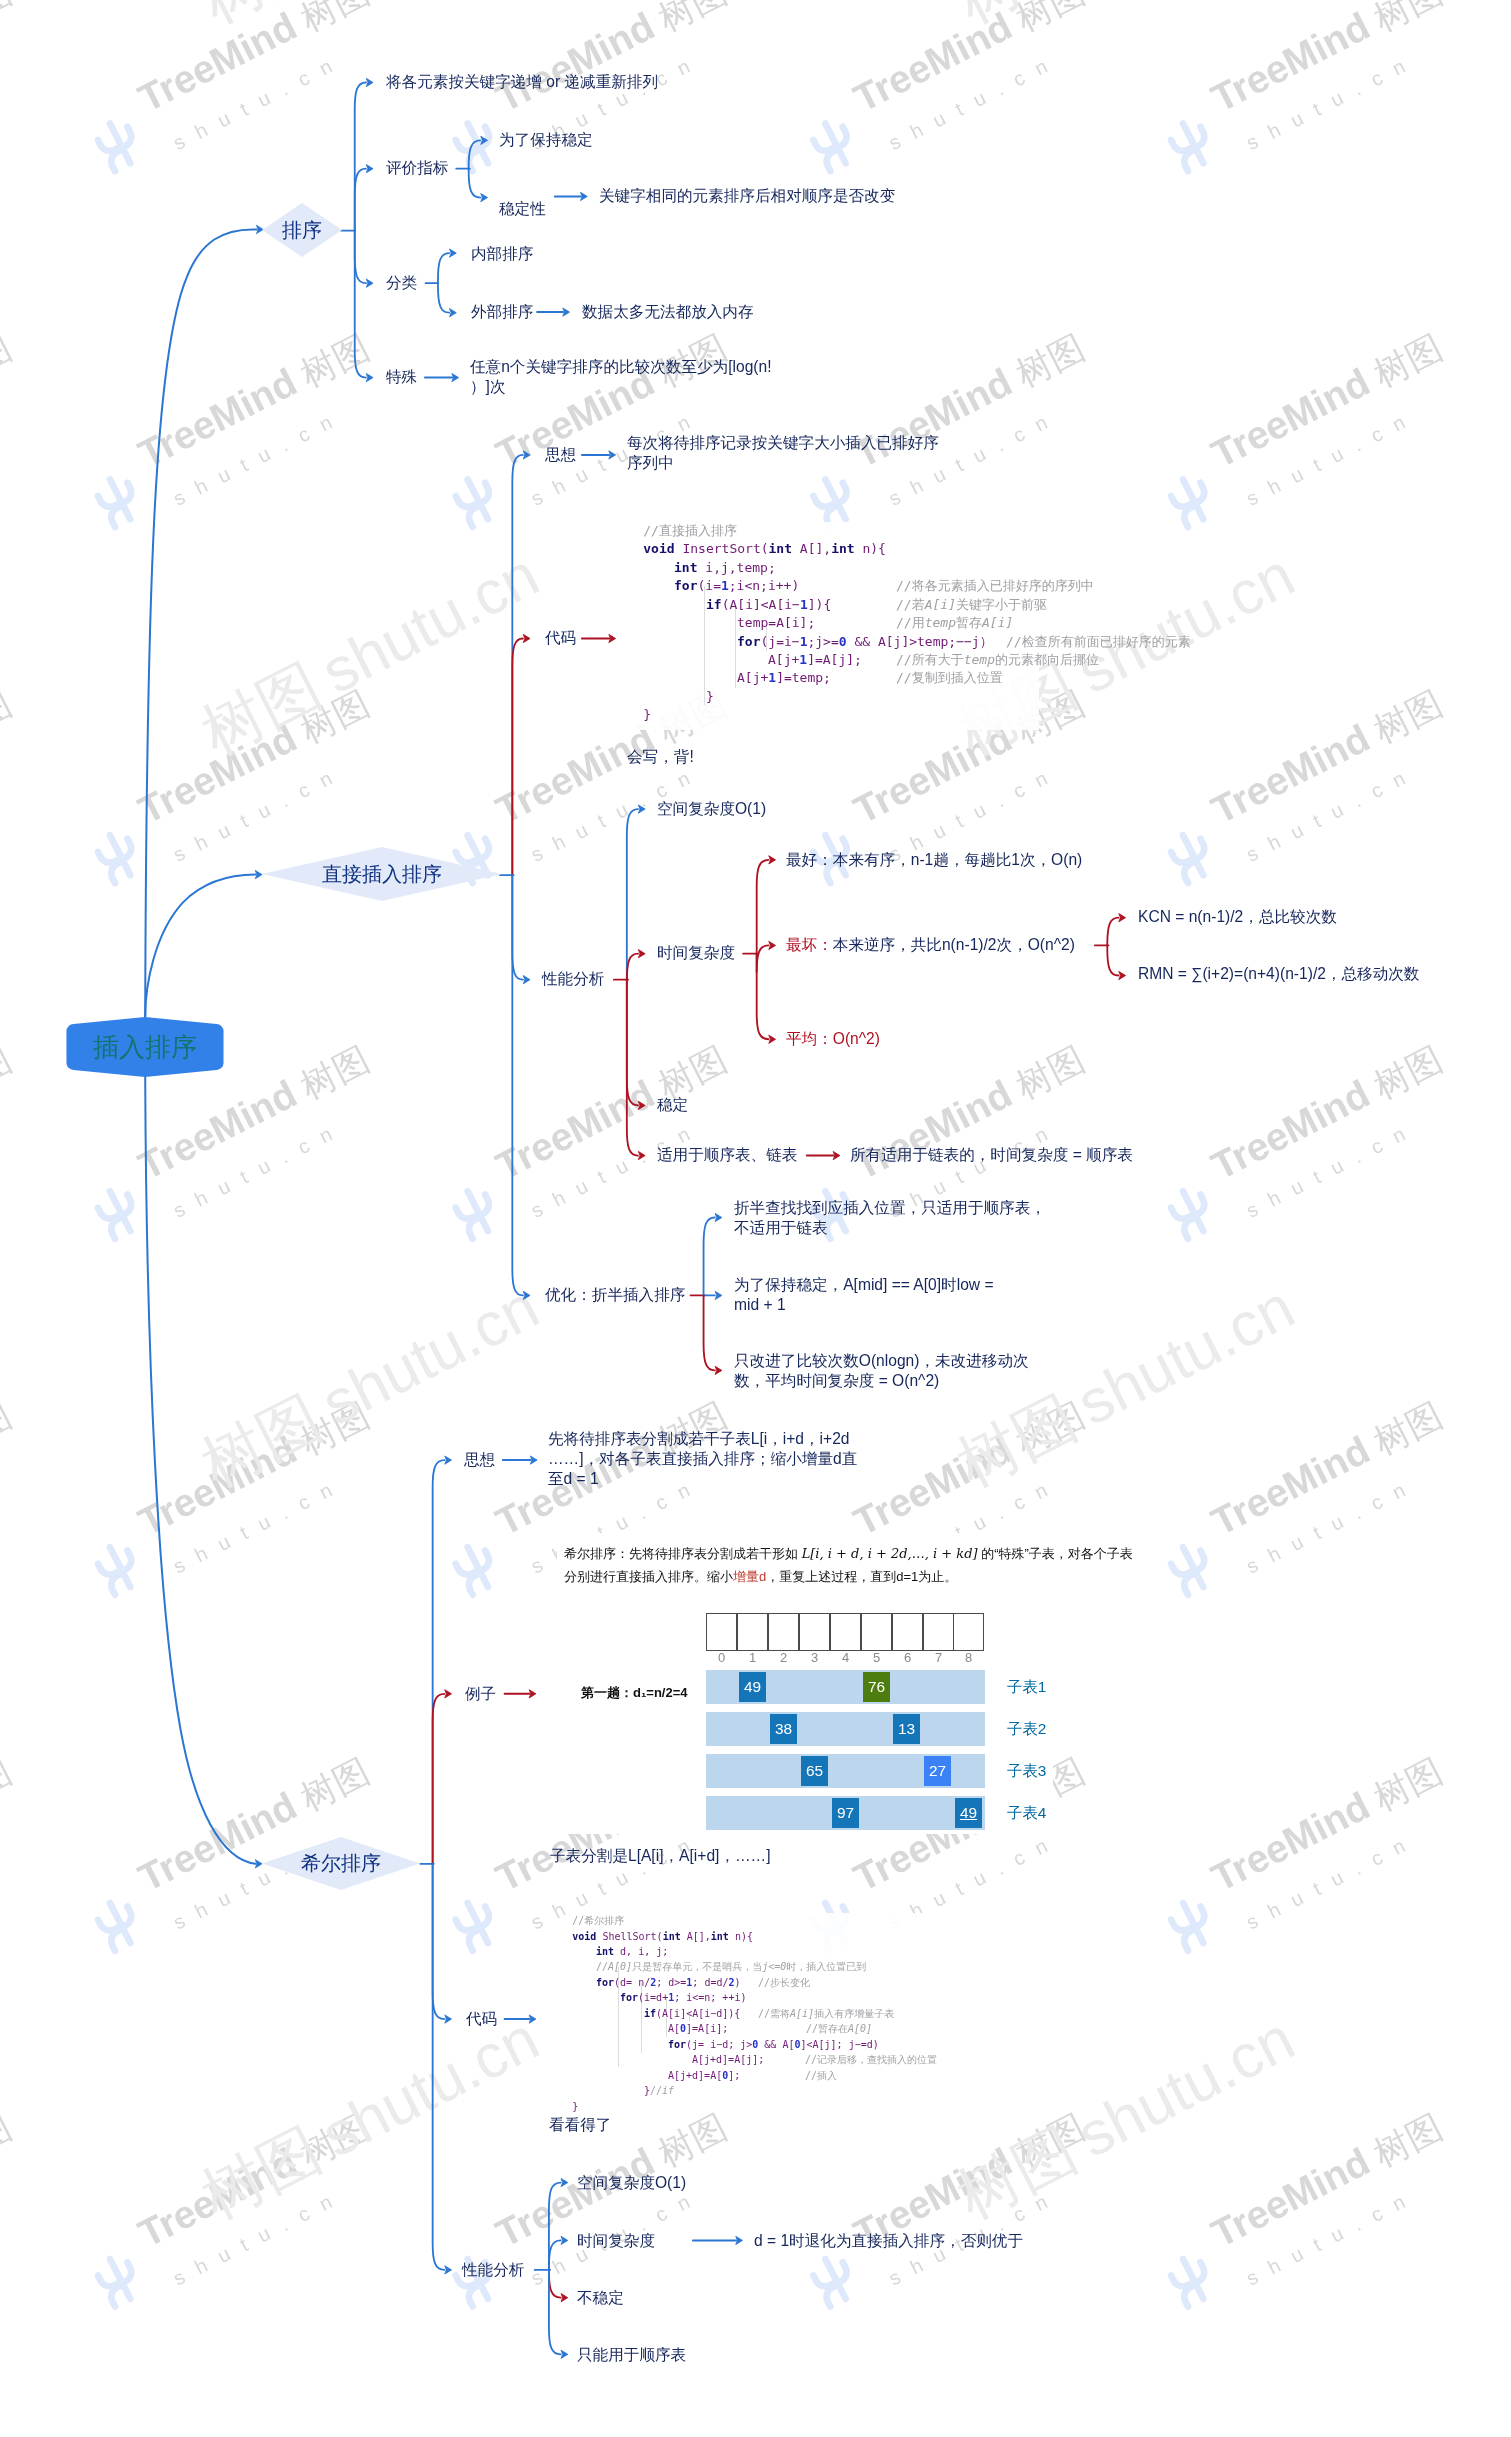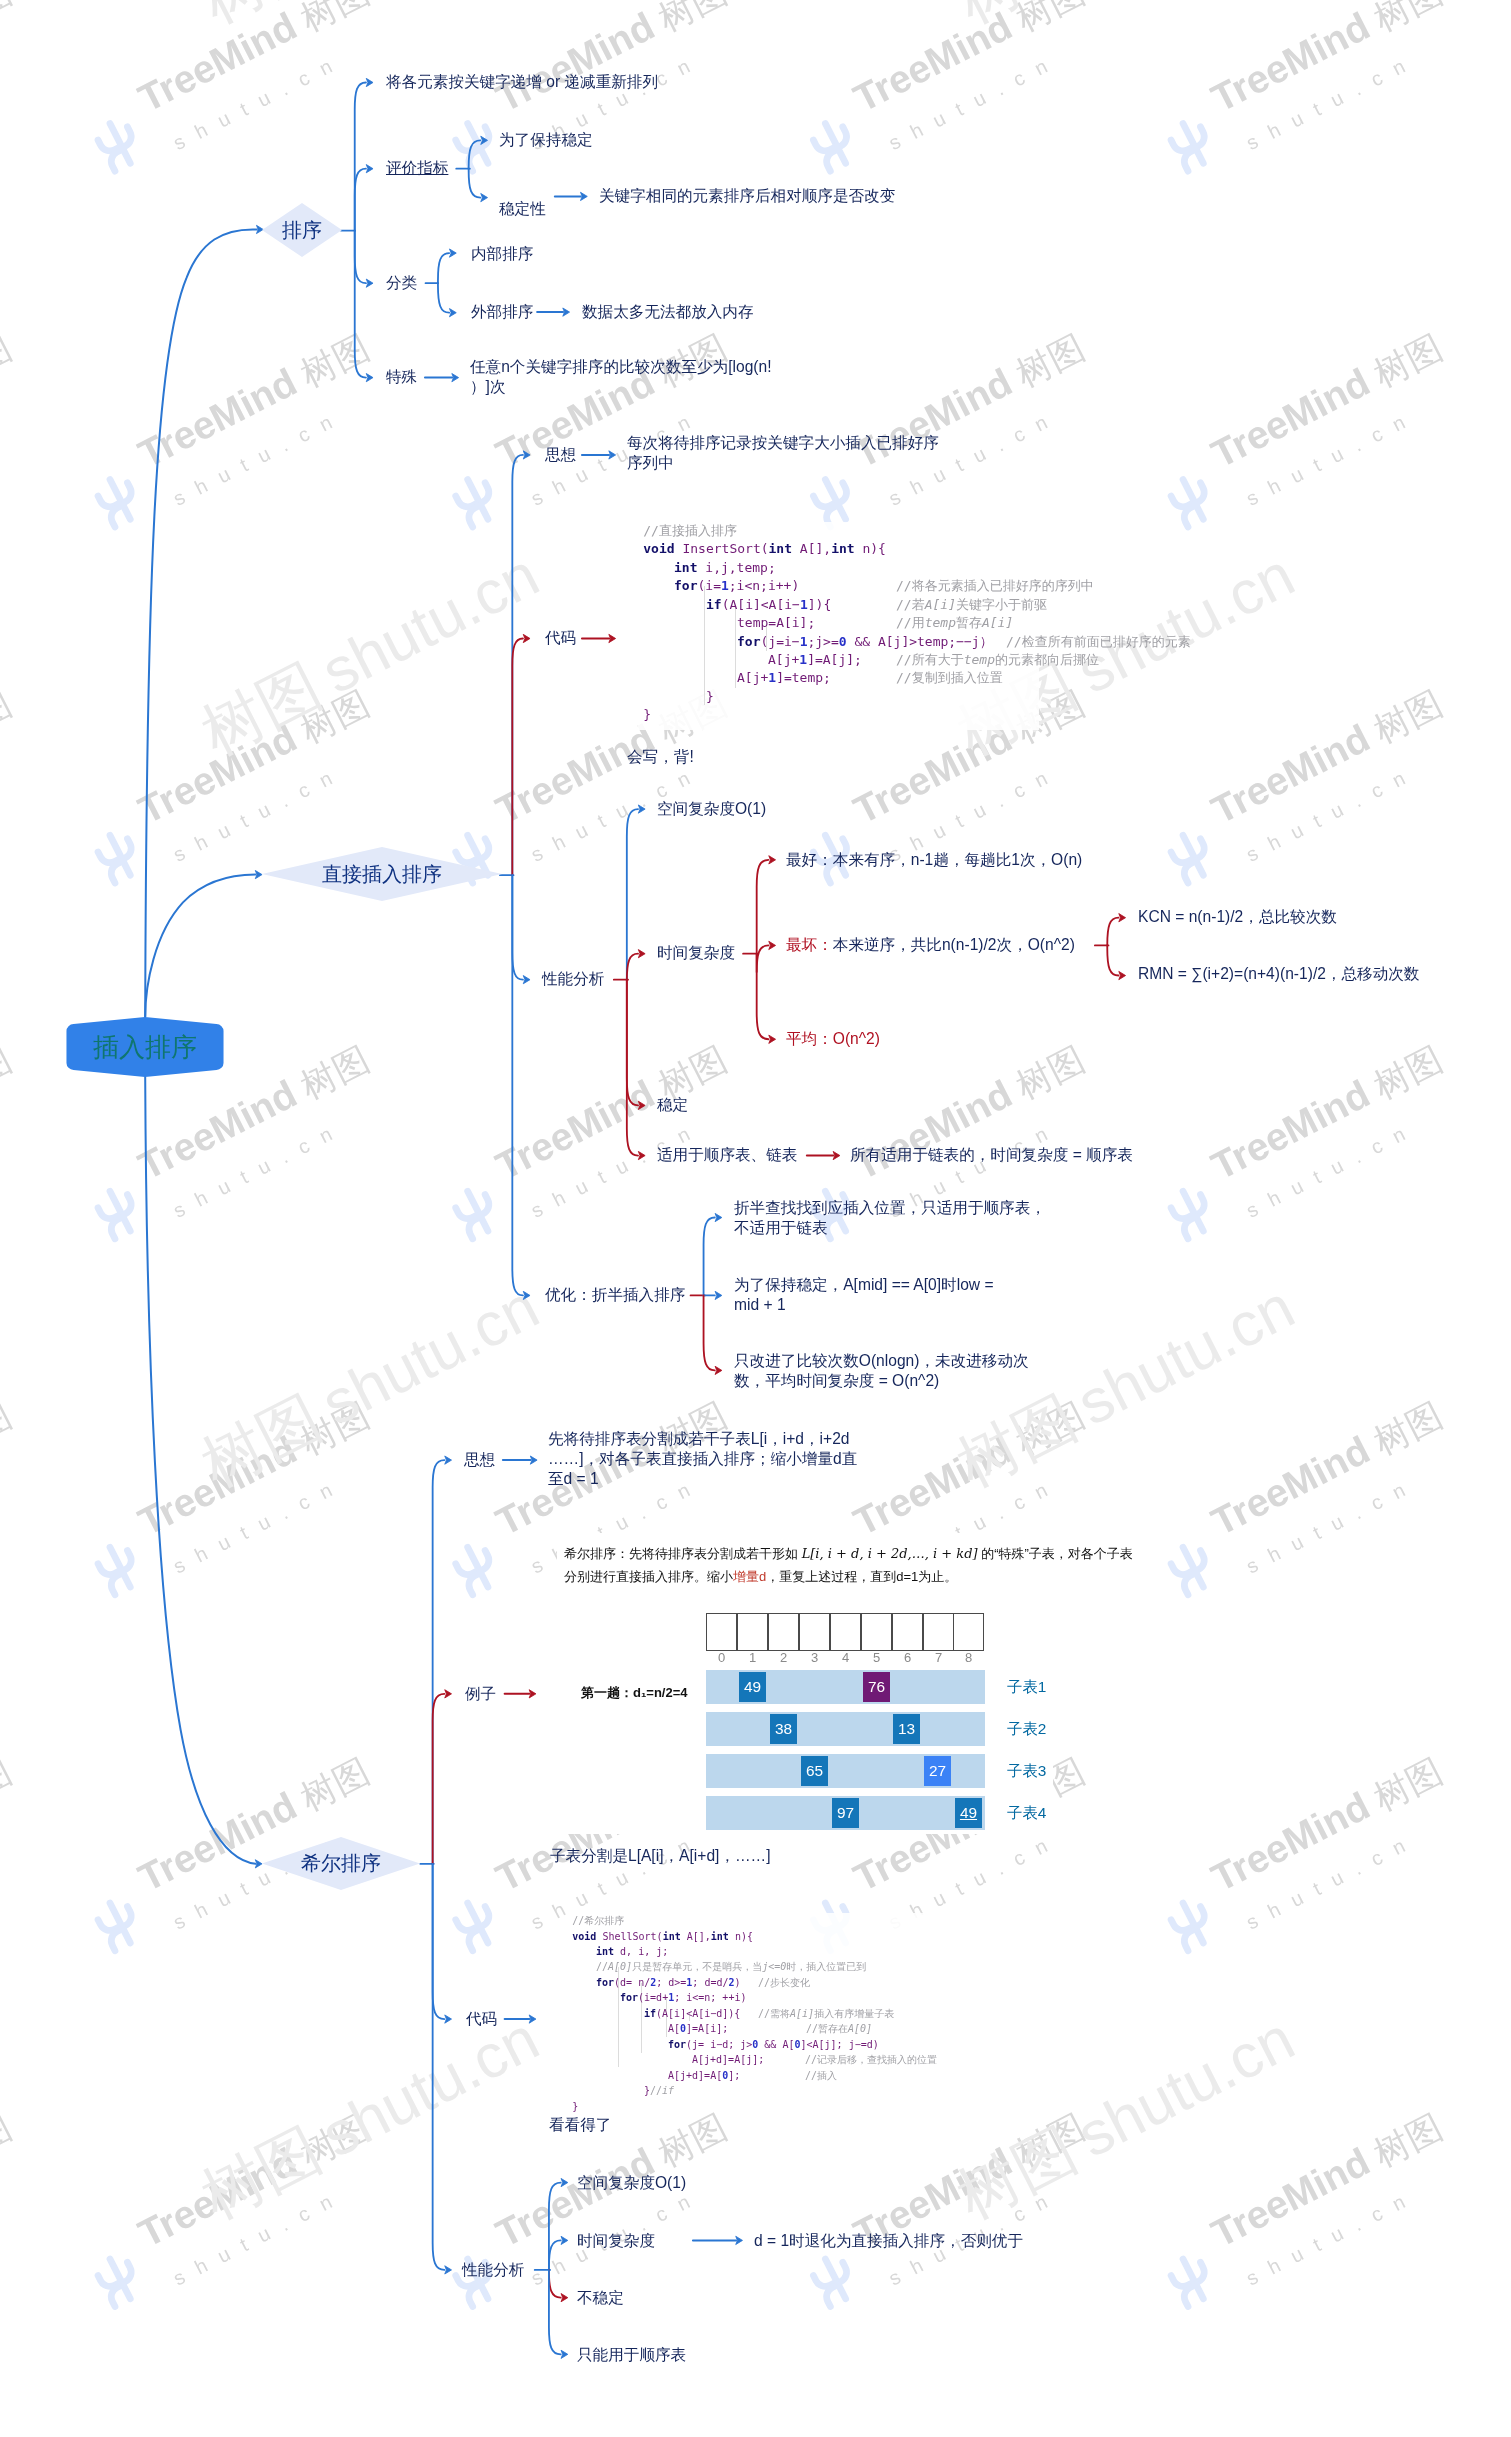--- a/index.html
+++ b/index.html
@@ -2456,21 +2456,21 @@
     </div>
     <div class="l2" style="left: 262px; top: 847px; width: 240px; height: 54px;">
       <i style="background: rgb(226, 233, 249);"></i>
       <span>直接插入排序</span>
     </div>
     <div class="l2" style="left: 262px; top: 1837px; width: 158px; height: 53px;">
       <i style="background: rgb(226, 233, 249);"></i>
       <span>希尔排序</span>
     </div>
     <div class="txt" style="left: 386px; top: 72px;">将各元素按关键字递增 or 递减重新排列</div>
-    <div class="txt" style="left: 386px; top: 158px; text-decoration: underline;">评价指标</div>
+    <div class="txt" style="left: 386px; top: 158px;">评价指标</div>
     <div class="txt" style="left: 499px; top: 130px;">为了保持稳定</div>
     <div class="txt" style="left: 499px; top: 186px; margin-top: 13px;">稳定性</div>
     <div class="txt" style="left: 599px; top: 186px;">关键字相同的元素排序后相对顺序是否改变</div>
     <div class="txt" style="left: 386px; top: 273px;">分类</div>
     <div class="txt" style="left: 471px; top: 244px;">内部排序</div>
     <div class="txt" style="left: 471px; top: 302px;">外部排序</div>
     <div class="txt" style="left: 582px; top: 302px;">数据太多无法都放入内存</div>
     <div class="txt" style="left: 386px; top: 367px;">特殊</div>
     <div class="txt" style="left: 470px; top: 357px;">任意n个关键字排序的比较次数至少为[log(n!
 ）]次</div>
@@ -2530,21 +2530,21 @@
       <div class="gcell" style="left: 304px; top: 80px; width: 31px; height: 38px;"></div>
       <div class="idx" style="left: 304px; top: 117px; width: 31px;">5</div>
       <div class="gcell" style="left: 335px; top: 80px; width: 31px; height: 38px;"></div>
       <div class="idx" style="left: 335px; top: 117px; width: 31px;">6</div>
       <div class="gcell" style="left: 366px; top: 80px; width: 31px; height: 38px;"></div>
       <div class="idx" style="left: 366px; top: 117px; width: 31px;">7</div>
       <div class="gcell" style="left: 396px; top: 80px; width: 31px; height: 38px;"></div>
       <div class="idx" style="left: 396px; top: 117px; width: 31px;">8</div>
       <div class="bar" style="left: 149px; top: 137px; width: 279px; height: 34px; background: rgb(188, 215, 237);"></div>
       <div class="vcell" style="left: 182px; top: 139px; width: 27px; height: 29.5px; background: rgb(20, 118, 185);">49</div>
-      <div class="vcell" style="left: 306px; top: 139px; width: 27px; height: 29.5px; background: #701a75;">76</div>
+      <div class="vcell" style="left: 306px; top: 139px; width: 27px; height: 29.5px; background: #4d7c0f;">76</div>
       <div class="rlab" style="left: 450px; top: 144px; white-space: pre;">子表1</div>
       <div class="bar" style="left: 149px; top: 179px; width: 279px; height: 34px; background: rgb(188, 215, 237);"></div>
       <div class="vcell" style="left: 213px; top: 181px; width: 27px; height: 29.5px; background: rgb(20, 118, 185);">38</div>
       <div class="vcell" style="left: 336px; top: 181px; width: 27px; height: 29.5px; background: rgb(20, 118, 185);">13</div>
       <div class="rlab" style="left: 450px; top: 186px; white-space: pre;">子表2</div>
       <div class="bar" style="left: 149px; top: 221px; width: 279px; height: 34px; background: rgb(188, 215, 237);"></div>
       <div class="vcell" style="left: 244px; top: 223px; width: 27px; height: 29.5px; background: rgb(20, 118, 185);">65</div>
       <div class="vcell" style="left: 367px; top: 223px; width: 27px; height: 29.5px; background: #3b82f6;">27</div>
       <div class="rlab" style="left: 450px; top: 228px; white-space: pre;">子表3</div>
       <div class="bar" style="left: 149px; top: 263px; width: 279px; height: 34px; background: rgb(188, 215, 237);"></div>

